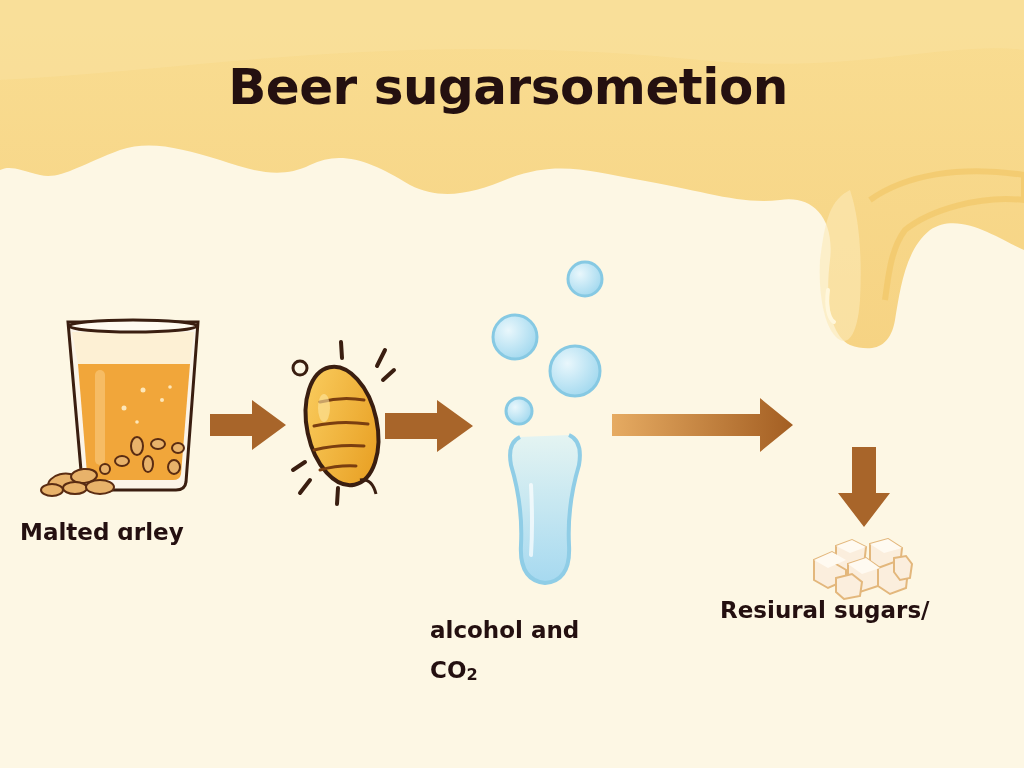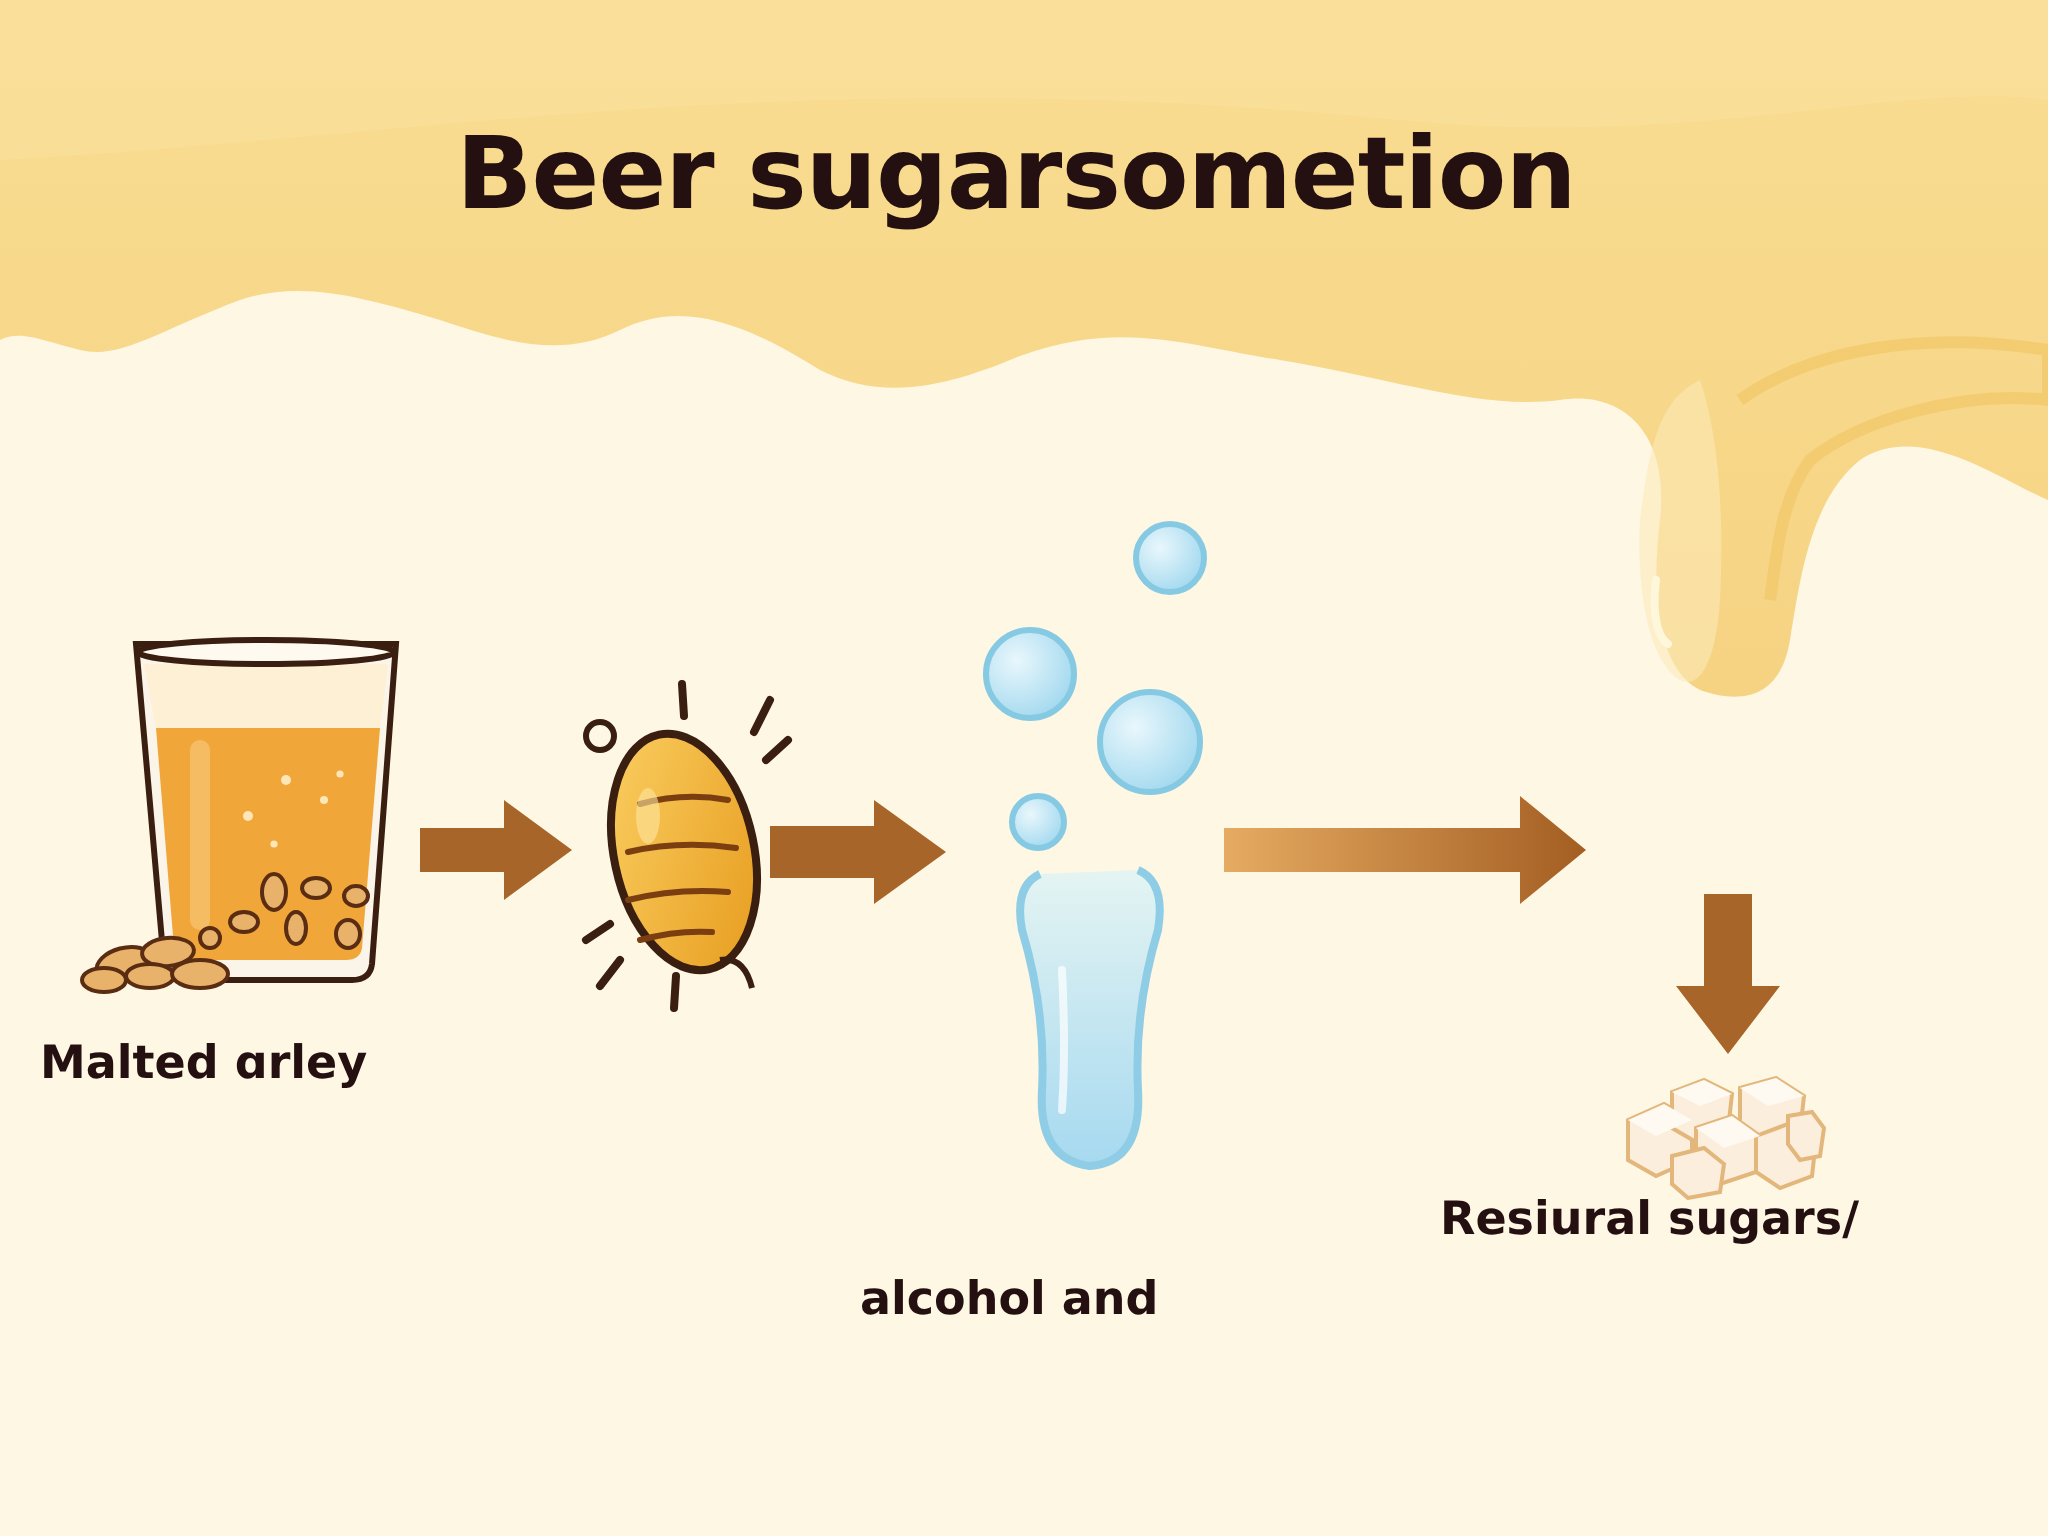--- a/index.html
+++ b/index.html
@@ -2,21 +2,21 @@
 <html><head>
 <meta charset="utf-8">
 <style>
   html, body { margin:0; padding:0; }
   body { width:1024px; height:768px; position:relative; overflow:hidden; background:#fdf7e4; font-family:"DejaVu Sans", sans-serif; }
   .abs { position:absolute; }
   #drip { left:0; top:0; width:1024px; height:360px; }
   .title { left:0; top:58px; width:1024px; text-align:center; padding-right:8px; box-sizing:border-box; font-size:50px; font-weight:bold; color:#241010; letter-spacing:-0.5px; }
   .label { font-weight:bold; color:#241010; font-size:23px; line-height:40px; text-align:left; }
   .lbl-barley { left:20px; top:512px; width:230px; }
-  .lbl-alcohol { left:430px; top:610px; width:240px;margin-top:20px; }
+  .lbl-alcohol { left:430px; top:610px; width:240px; }
   .lbl-sugars { left:720px; top:590px; width:290px; }
   sub { font-size:0.7em; vertical-align:-0.15em; }
 </style>
 </head>
 <body>
 
 <svg id="drip" class="abs" viewBox="0 0 1024 360" width="1024" height="360">
   <defs>
     <linearGradient id="dripG" x1="0" y1="0" x2="0" y2="1">
       <stop offset="0" stop-color="#f9dd92"></stop>
@@ -119,20 +119,21 @@
     <circle cx="30" cy="82" r="22"></circle>
     <circle cx="90" cy="116" r="25"></circle>
     <circle cx="34" cy="156" r="13"></circle>
   </g>
   <path d="M35,182 Q22,188 26,210 Q38,250 36,290 Q34,325 60,328 Q86,326 84,290 Q82,250 94,210 Q98,186 84,180" fill="url(#tubeG)" stroke="#8fcde6" stroke-width="4"></path>
   <path d="M46,230 Q48,270 46,300" stroke="#ffffff" stroke-width="4" fill="none" opacity="0.7" stroke-linecap="round"></path>
 </svg>
 
 <div class="abs label lbl-alcohol">
   <div>alcohol and</div>
+  <div><span>CO</span><sub>2</sub></div>
 </div>
 
 <svg class="abs" style="left:610px; top:396px;" width="185" height="58" viewBox="0 0 185 58">
   <defs>
     <linearGradient id="arrG" x1="0" y1="0" x2="1" y2="0">
       <stop offset="0" stop-color="#e6ab62"></stop>
       <stop offset="1" stop-color="#a35e22"></stop>
     </linearGradient>
   </defs>
   <path d="M2,18 H150 V2 L183,29 L150,56 V40 H2 Z" fill="url(#arrG)"></path>

